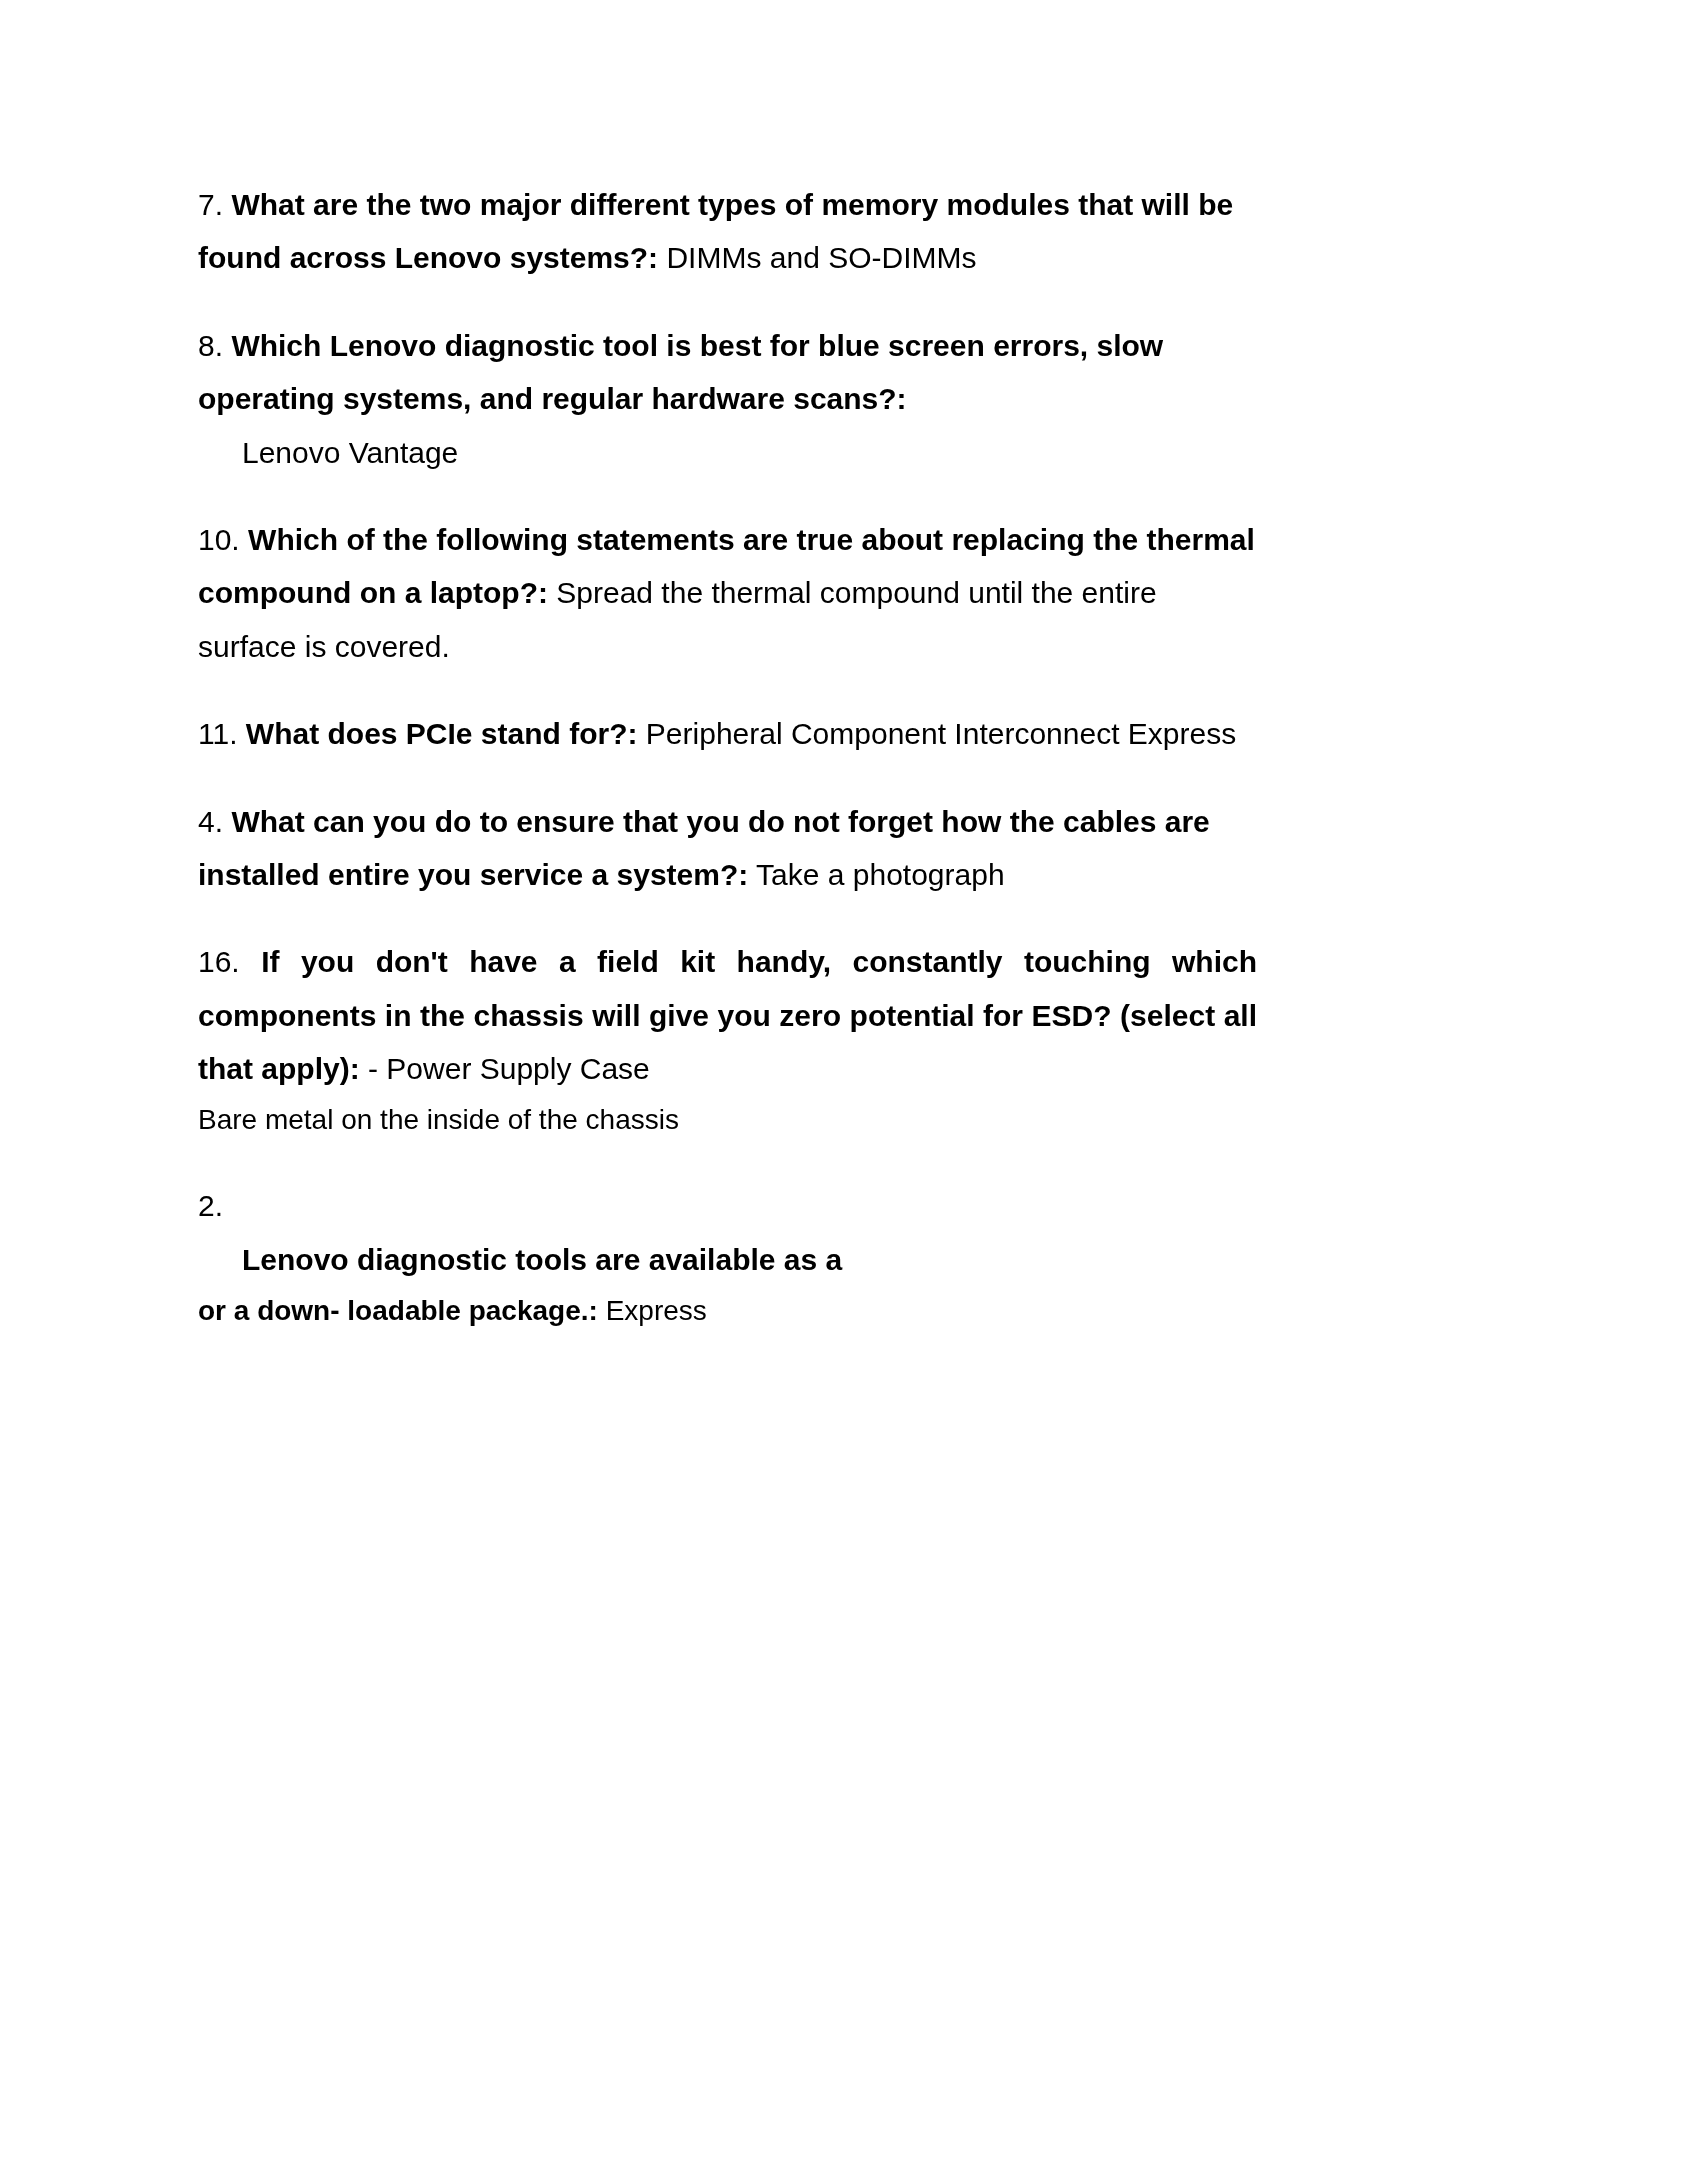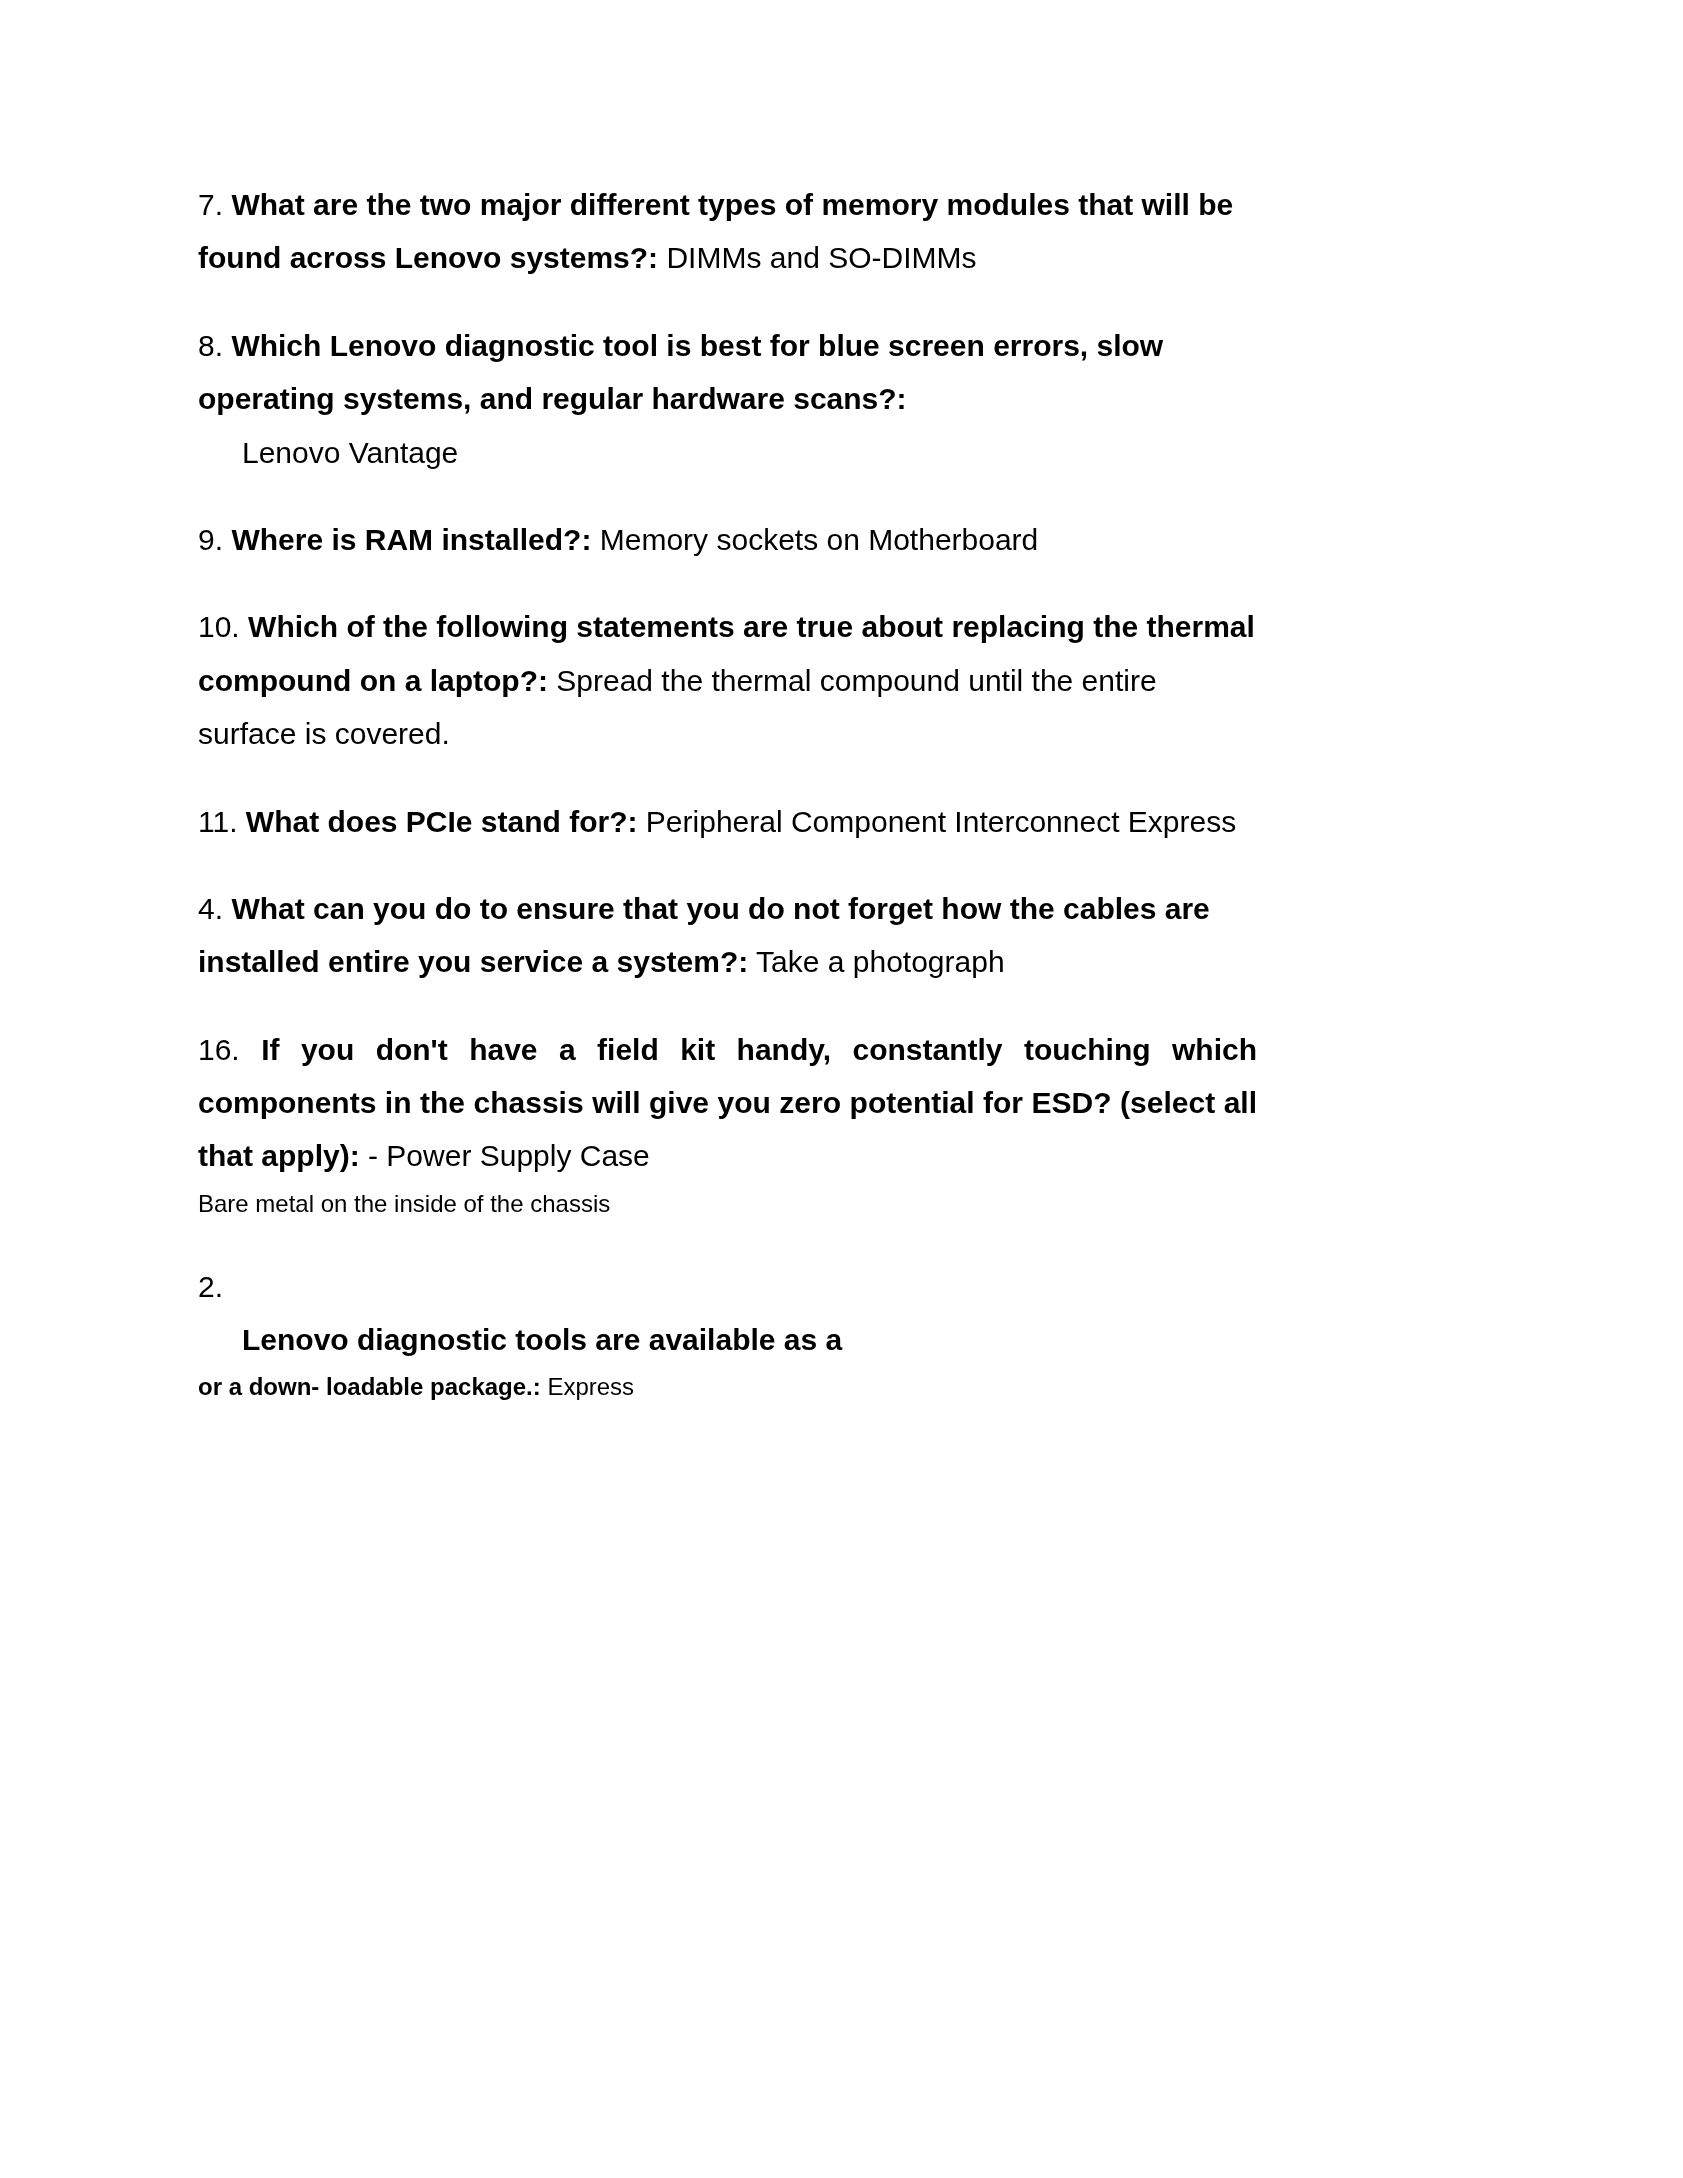--- a/index.html
+++ b/index.html
@@ -39,21 +39,21 @@
     font-weight: normal;
   }
   .nowrap-break {
     display: block;
     margin-left: 44px;
   }
   .tight {
     margin-bottom: 0;
   }
   .cont {
-    font-size: 24px;
+    font-size: 28px;
     line-height: 1.78;
     margin: 0 0 34px 0;
   }
 </style>
 </head>
 <body>
 
 <div class="page">
 
   <p class="qa">
@@ -61,25 +61,20 @@
     <span class="q">What are the two major different types of memory modules that will be found across Lenovo systems?:</span>
     <span class="a">DIMMs and SO-DIMMs</span>
   </p>
 
   <p class="qa">
     <span class="num">8.</span>
     <span class="q">Which Lenovo diagnostic tool is best for blue screen errors, slow operating systems, and regular hardware scans?:</span>
     <span class="a nowrap-break">Lenovo Vantage</span>
   </p>
 
-  <p class="qa">
-    <span class="num">9.</span>
-    <span class="q">Where is RAM installed?:</span>
-    <span class="a">Memory sockets on Motherboard</span>
-  </p>
 
   <p class="qa">
     <span class="num">10.</span>
     <span class="q">Which of the following statements are true about replacing the thermal compound on a laptop?:</span>
     <span class="a">Spread the thermal compound until the entire surface is covered.</span>
   </p>
 
   <p class="qa">
     <span class="num">11.</span>
     <span class="q">What does PCIe stand for?:</span>

